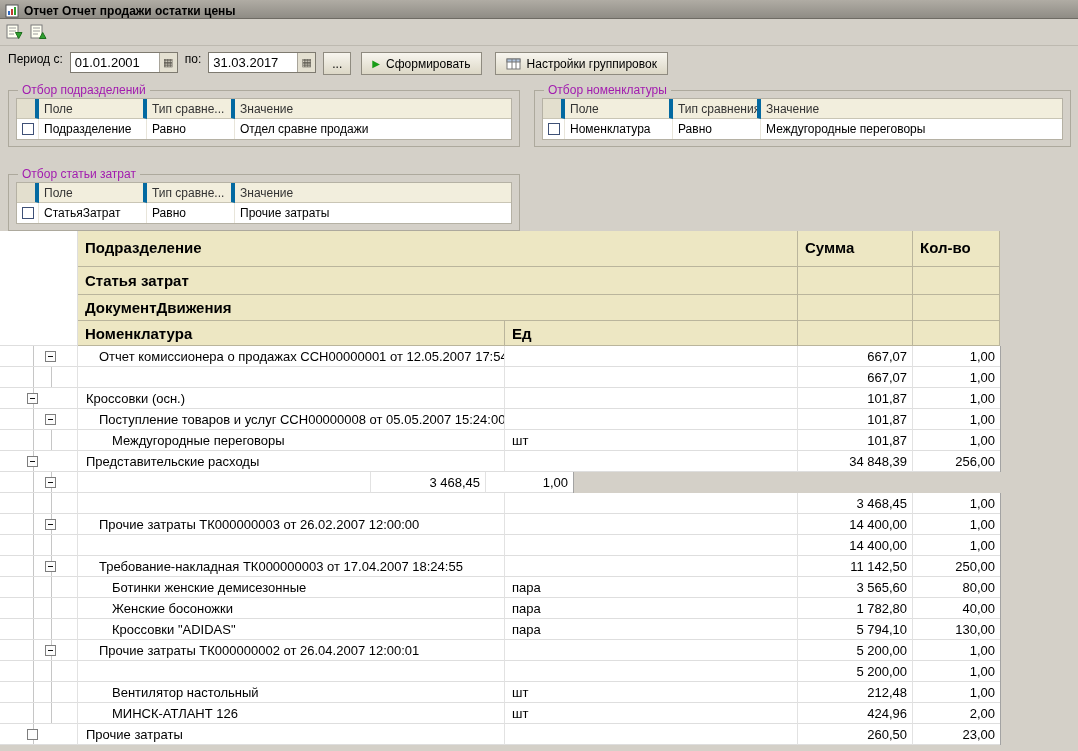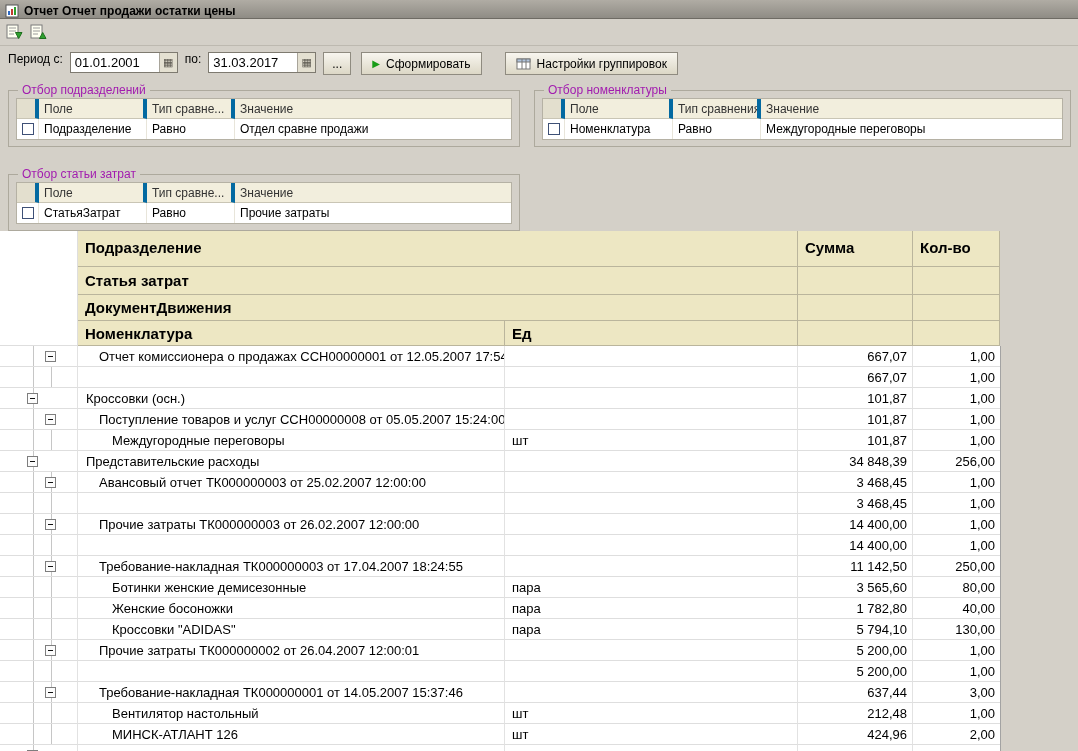--- a/index.html
+++ b/index.html
@@ -125,21 +125,21 @@
   <span>по:</span>
   <span class="datefield">
     <input value="31.03.2017" style="">
     <span class="calbtn">▦</span>
   </span>
   <button class="btn more">...</button>
   <button class="btn" style="margin-left:3px">
     <span class="play">▶</span>
     <span>Сформировать</span>
   </button>
-  <button class="btn" style="margin-left:16px">
+  <button class="btn" style="margin-left:6px">
     <span style="display:flex">
       <svg width="15" height="14" viewBox="0 0 15 14">
           <rect x="1" y="2" width="13" height="10" fill="#fff" stroke="#777"></rect>
           <rect x="1" y="2" width="13" height="3" fill="#AFC4DE" stroke="#777"></rect>
           <line x1="6" y1="2" x2="6" y2="12" stroke="#777"></line>
           <line x1="10" y1="2" x2="10" y2="12" stroke="#777"></line>
         </svg>
     </span>
     <span>Настройки группировок</span>
   </button>
@@ -305,21 +305,20 @@
       </div>
 
     <div class="trow">
         <div class="tc tree">
           <span class="l1"></span>
           <span class="l2"></span>
           <span class="mb m2">
             <i></i>
           </span>
         </div>
-        <div class="tc name lvl2">Авансовый отчет ТК000000003 от 25.02.2007 12:00:00</div>
         <div class="tc unit"></div>
         <div class="tc num">3 468,45</div>
         <div class="tc num qty">1,00</div>
         <div class="tc filler"></div>
       </div>
 
     <div class="trow">
         <div class="tc tree">
           <span class="l1"></span>
           <span class="l2"></span>
@@ -429,34 +428,20 @@
           <span class="l1"></span>
           <span class="l2"></span>
         </div>
         <div class="tc name lvl3"></div>
         <div class="tc unit"></div>
         <div class="tc num">5 200,00</div>
         <div class="tc num qty">1,00</div>
         <div class="tc filler"></div>
       </div>
 
-    <div class="trow">
-        <div class="tc tree">
-          <span class="l1"></span>
-          <span class="l2"></span>
-          <span class="mb m2">
-            <i></i>
-          </span>
-        </div>
-        <div class="tc name lvl2">Требование-накладная ТК000000001 от 14.05.2007 15:37:46</div>
-        <div class="tc unit"></div>
-        <div class="tc num">637,44</div>
-        <div class="tc num qty">3,00</div>
-        <div class="tc filler"></div>
-      </div>
 
     <div class="trow">
         <div class="tc tree">
           <span class="l1"></span>
           <span class="l2"></span>
         </div>
         <div class="tc name lvl3">Вентилятор настольный</div>
         <div class="tc unit">шт</div>
         <div class="tc num">212,48</div>
         <div class="tc num qty">1,00</div>

